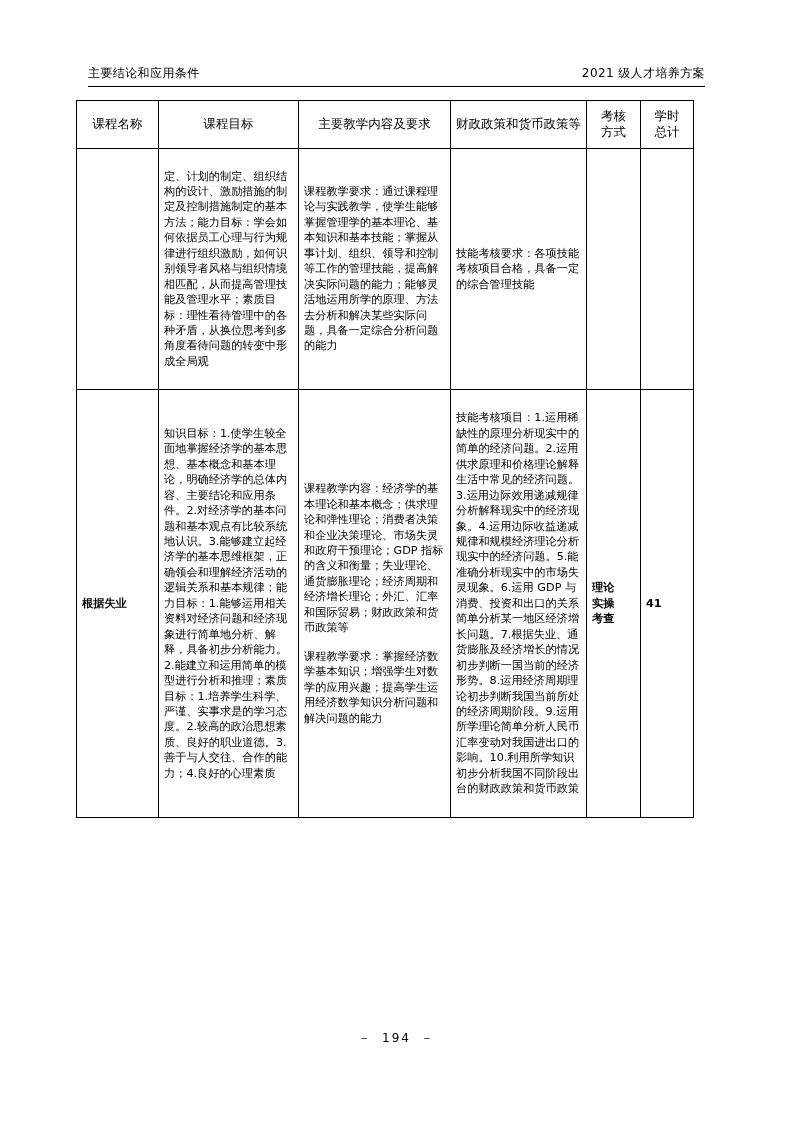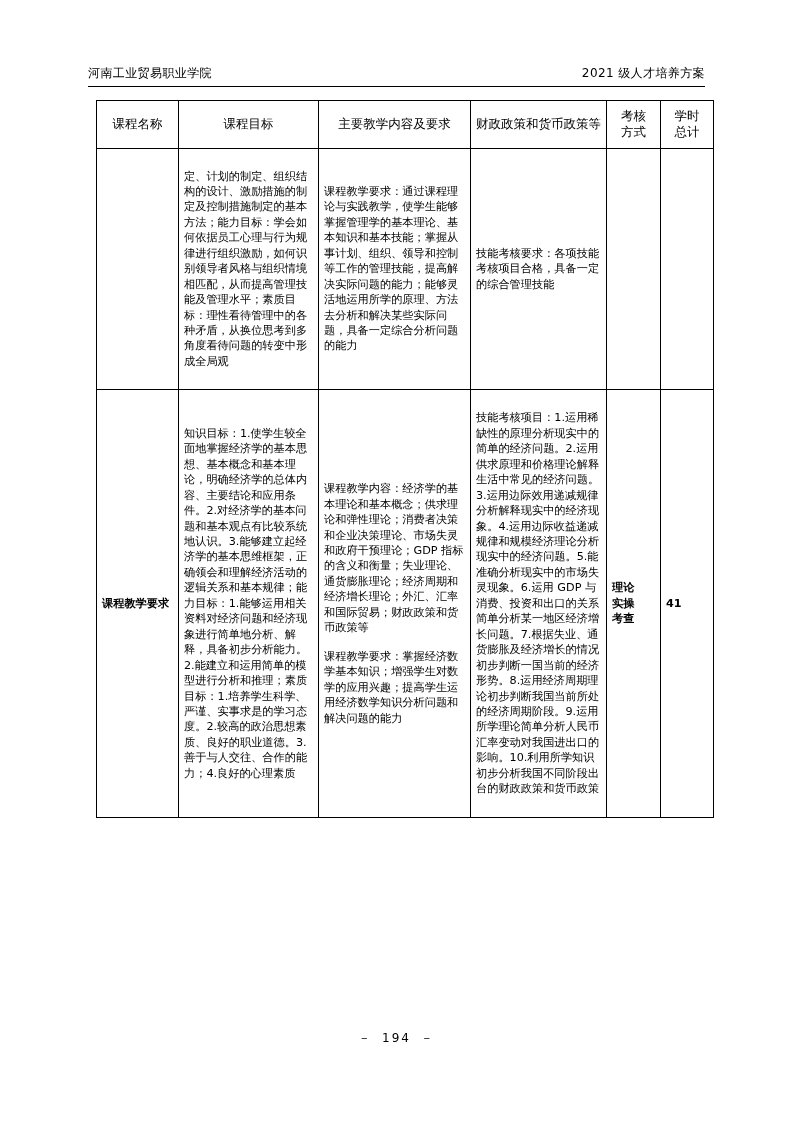--- a/index.html
+++ b/index.html
@@ -46,21 +46,21 @@
   .header-rule {
     position: absolute;
     left: 88px;
     top: 86px;
     width: 617px;
     height: 1px;
     background: #000000;
   }
   table.course-table {
     position: absolute;
-    left: 96px;
+    left: 76px;
     top: 100px;
     width: 617px;
     border-collapse: collapse;
     table-layout: fixed;
   }
   table.course-table td, table.course-table th {
     border: 1px solid #000000;
     vertical-align: middle;
     padding: 20px 5px;
     font-family: "DejaVu Sans", "Liberation Sans", sans-serif;
@@ -114,21 +114,21 @@
     display: inline-block;
     padding: 0 2px;
   }
 </style>
 </head>
 <body>
 
 <div class="page">
 
   <div class="header">
-    <div class="header-left">河南工业贸易职业学院</div>
+    <div class="header-left">主要结论和应用条件</div>
     <div class="header-right">2021 级人才培养方案</div>
   </div>
   <div class="header-rule"></div>
 
   <table class="course-table">
     <colgroup>
       <col class="col-name">
       <col class="col-goal">
       <col class="col-content">
       <col class="col-skill">
@@ -154,21 +154,21 @@
     <tbody>
       <tr>
         <td class="cell-center"></td>
         <td class="cell-top">定、计划的制定、组织结构的设计、激励措施的制定及控制措施制定的基本方法；能力目标：学会如何依据员工心理与行为规律进行组织激励，如何识别领导者风格与组织情境相匹配，从而提高管理技能及管理水平；素质目标：理性看待管理中的各种矛盾，从换位思考到多角度看待问题的转变中形成全局观</td>
         <td class="cell-mid">课程教学要求：通过课程理论与实践教学，使学生能够掌握管理学的基本理论、基本知识和基本技能；掌握从事计划、组织、领导和控制等工作的管理技能，提高解决实际问题的能力；能够灵活地运用所学的原理、方法去分析和解决某些实际问题，具备一定综合分析问题的能力</td>
         <td class="cell-top">技能考核要求：各项技能考核项目合格，具备一定的综合管理技能</td>
         <td class="cell-center"></td>
         <td class="cell-center"></td>
       </tr>
       <tr>
-        <td class="cell-center">课程教学要求</td>
+        <td class="cell-center">根据失业</td>
         <td class="cell-mid">
           <p class="para">知识目标：1.使学生较全面地掌握经济学的基本思想、基本概念和基本理论，明确经济学的总体内容、主要结论和应用条件。2.对经济学的基本问题和基本观点有比较系统地认识。3.能够建立起经济学的基本思维框架，正确领会和理解经济活动的逻辑关系和基本规律；能力目标：1.能够运用相关资料对经济问题和经济现象进行简单地分析、解释，具备初步分析能力。2.能建立和运用简单的模型进行分析和推理；素质目标：1.培养学生科学、严谨、实事求是的学习态度。2.较高的政治思想素质、良好的职业道德。3.善于与人交往、合作的能力；4.良好的心理素质</p>
         </td>
         <td class="cell-mid">
           <p class="para">课程教学内容：经济学的基本理论和基本概念；供求理论和弹性理论；消费者决策和企业决策理论、市场失灵和政府干预理论；GDP 指标的含义和衡量；失业理论、通货膨胀理论；经济周期和经济增长理论；外汇、汇率和国际贸易；财政政策和货币政策等</p>
           <p class="para">课程教学要求：掌握经济数学基本知识；增强学生对数学的应用兴趣；提高学生运用经济数学知识分析问题和解决问题的能力</p>
         </td>
         <td class="cell-top">技能考核项目：1.运用稀缺性的原理分析现实中的简单的经济问题。2.运用供求原理和价格理论解释生活中常见的经济问题。3.运用边际效用递减规律分析解释现实中的经济现象。4.运用边际收益递减规律和规模经济理论分析现实中的经济问题。5.能准确分析现实中的市场失灵现象。6.运用 GDP 与消费、投资和出口的关系简单分析某一地区经济增长问题。7.根据失业、通货膨胀及经济增长的情况初步判断一国当前的经济形势。8.运用经济周期理论初步判断我国当前所处的经济周期阶段。9.运用所学理论简单分析人民币汇率变动对我国进出口的影响。10.利用所学知识初步分析我国不同阶段出台的财政政策和货币政策</td>
         <td class="cell-center">
           <div>理论</div>

